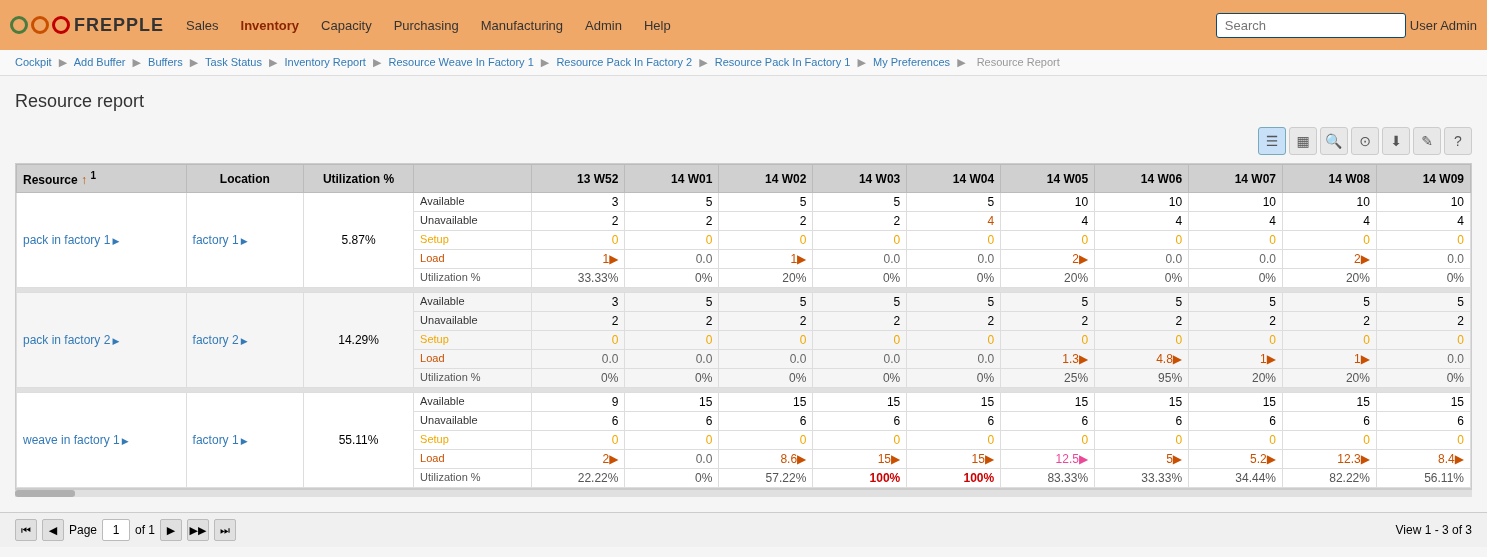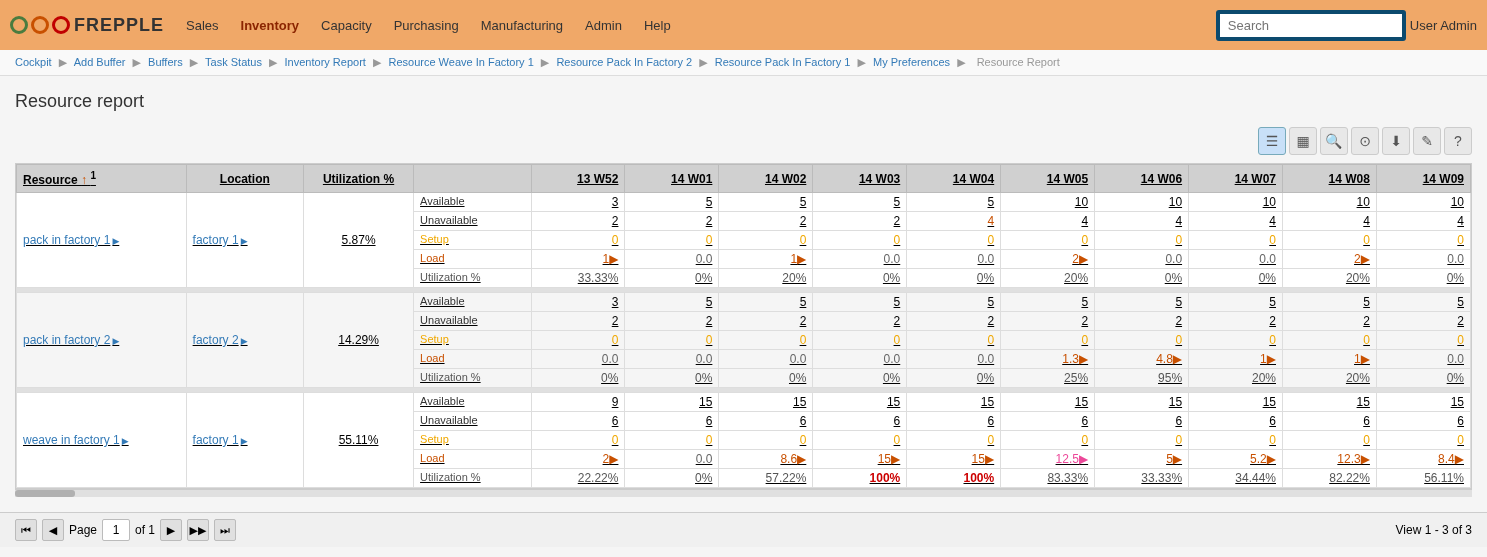--- a/index.html
+++ b/index.html
@@ -42,21 +42,21 @@
     .nav-item {
       padding: 6px 10px;
       color: #333;
       cursor: pointer;
       border-radius: 3px;
       font-size: 13px;
     }
     .nav-item.active { color: #8b2500; font-weight: bold; }
     .search-box {
       background: white;
-      border: 4px solid #0c4a6e;
+      border: 1px solid #0c4a6e;
       border-radius: 3px;
       padding: 4px 8px;
       width: 190px;
       font-size: 13px;
       outline: none;
     }
     .user-info {
       margin-left: auto;
       color: #333;
       font-size: 13px;
@@ -108,21 +108,20 @@
     
     .table-container {
       border: 1px solid #ccc;
       overflow-x: auto;
       background: white;
     }
     table {
       border-collapse: collapse;
       width: 100%;
       font-size: 12px;
-      text-decoration: underline;
     }
     thead tr th {
       background: #d0d0d0;
       border: 1px solid #bbb;
       padding: 5px 6px;
       text-align: center;
       font-weight: bold;
       white-space: nowrap;
     }
     thead tr th.left { text-align: left; }

